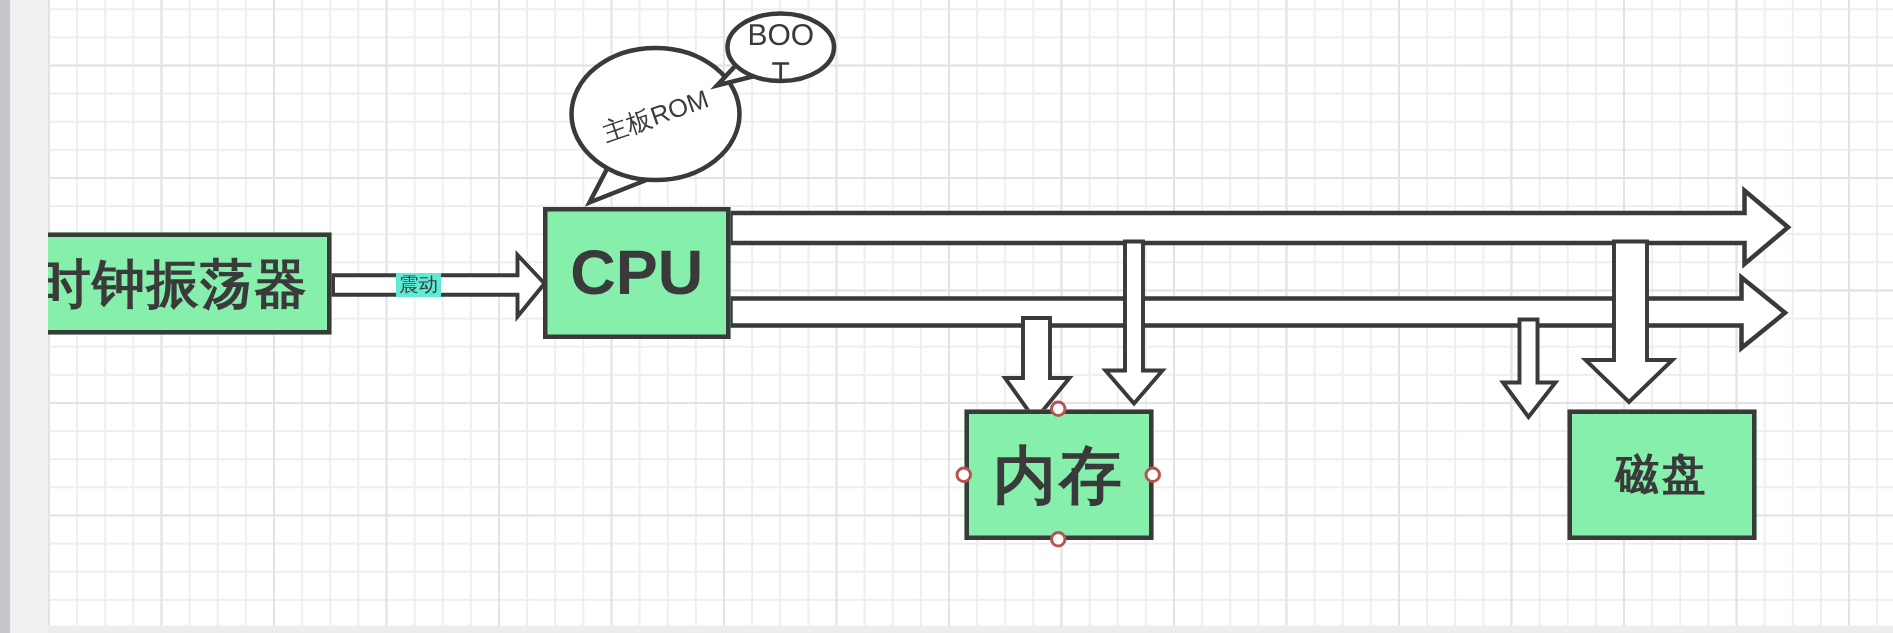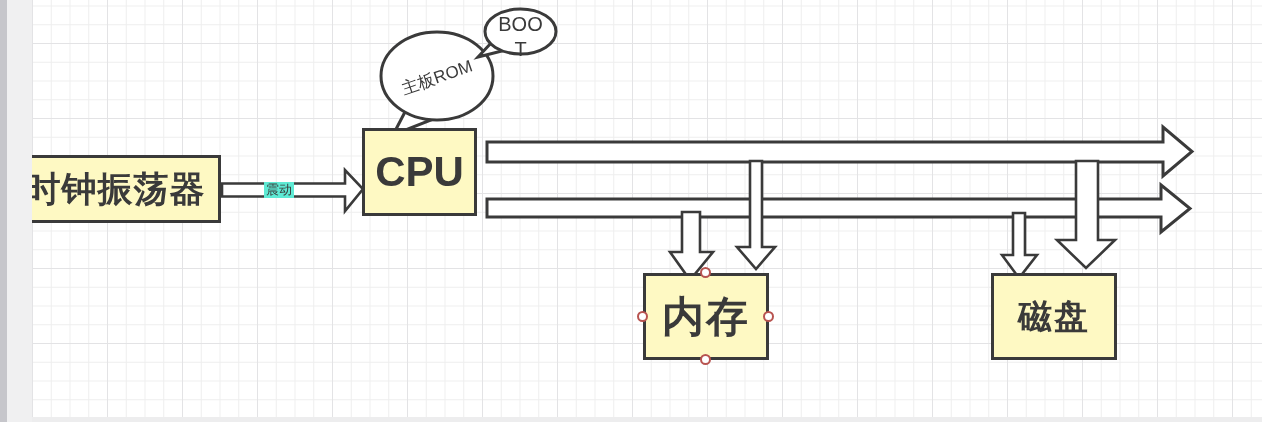--- a/index.html
+++ b/index.html
@@ -27,28 +27,28 @@
 
   svg.shapes{position:absolute;left:0;top:0;z-index:1;}
   svg.shapes *{stroke:#3a3a3a;fill:#ffffff;}
   .bus{stroke-width:3px;}
   .varrow{stroke-width:2.6px;}
   .edge-arrow{stroke-width:2.6px;}
   .bubble{stroke-width:3px;}
 
   
   .node{
-    position:absolute;z-index:2;background:#fef9c3;border:3px solid #3a3a3a;
+    position:absolute;z-index:2;background:#86efac;border:3px solid #3a3a3a;
     display:flex;align-items:center;justify-content:center;
     font-weight:bold;box-sizing:border-box;
   }
   .node-clock{left:10px;top:155px;width:211px;height:68px;font-size:35px;letter-spacing:1px;}
-  .node-cpu{left:362px;top:128px;width:115px;height:88px;font-size:42px;}
+  .node-cpu{left:362px;top:138px;width:125px;height:88px;font-size:42px;}
   .node-memory{left:643px;top:273px;width:126px;height:87px;font-size:42px;letter-spacing:2px;}
-  .node-disk{left:991px;top:273px;width:126px;height:87px;font-size:34px;letter-spacing:2px;}
+  .node-disk{left:1045px;top:273px;width:126px;height:87px;font-size:29px;letter-spacing:2px;}
 
   
   .lbl{position:absolute;z-index:2;}
   .edge-label{
     left:264px;top:182px;height:16px;line-height:16px;font-size:13px;
     background:#5eead4;padding:0 2px;
   }
   .rom-label{
     left:381px;top:66px;width:112px;text-align:center;font-size:17px;
     transform:rotate(-19deg);

